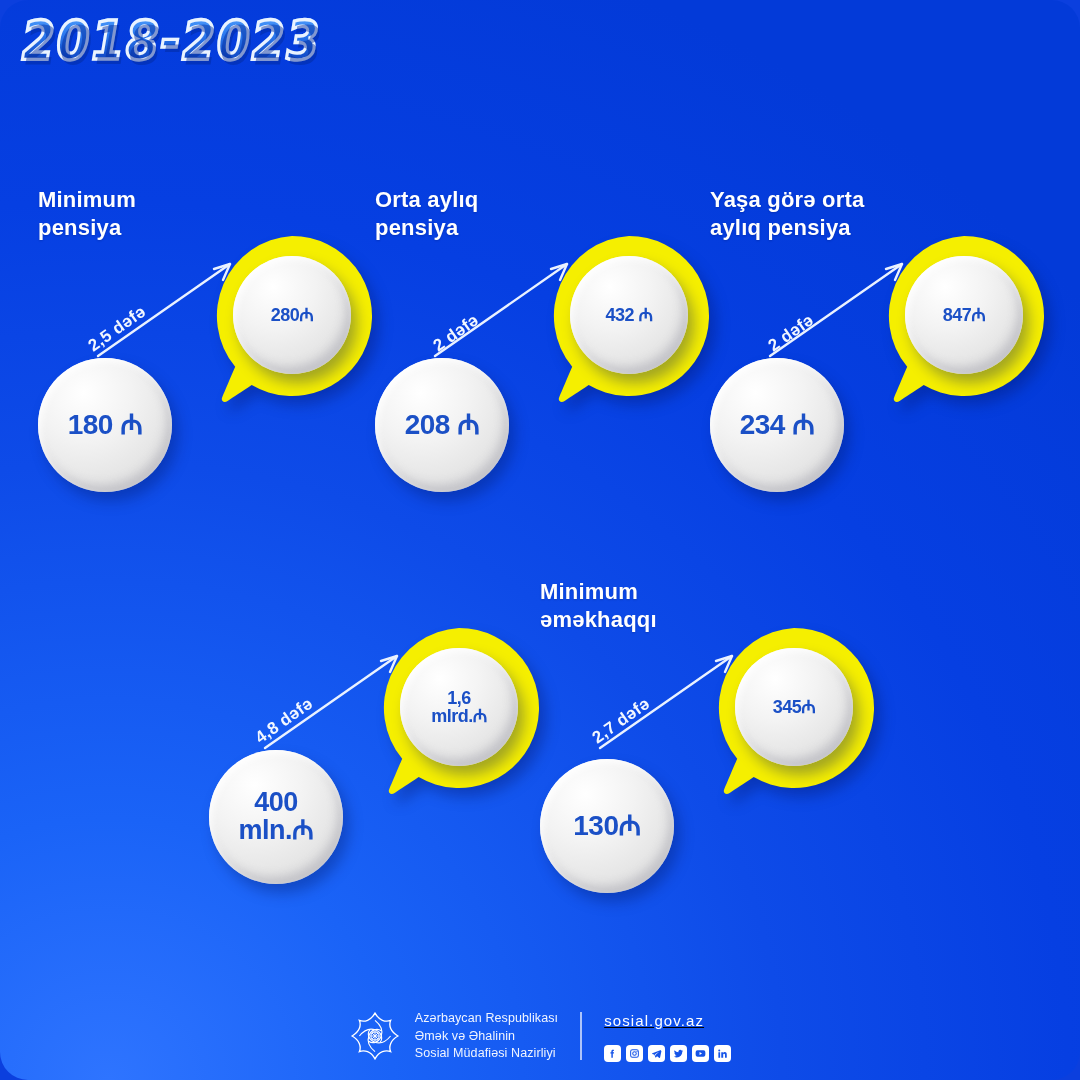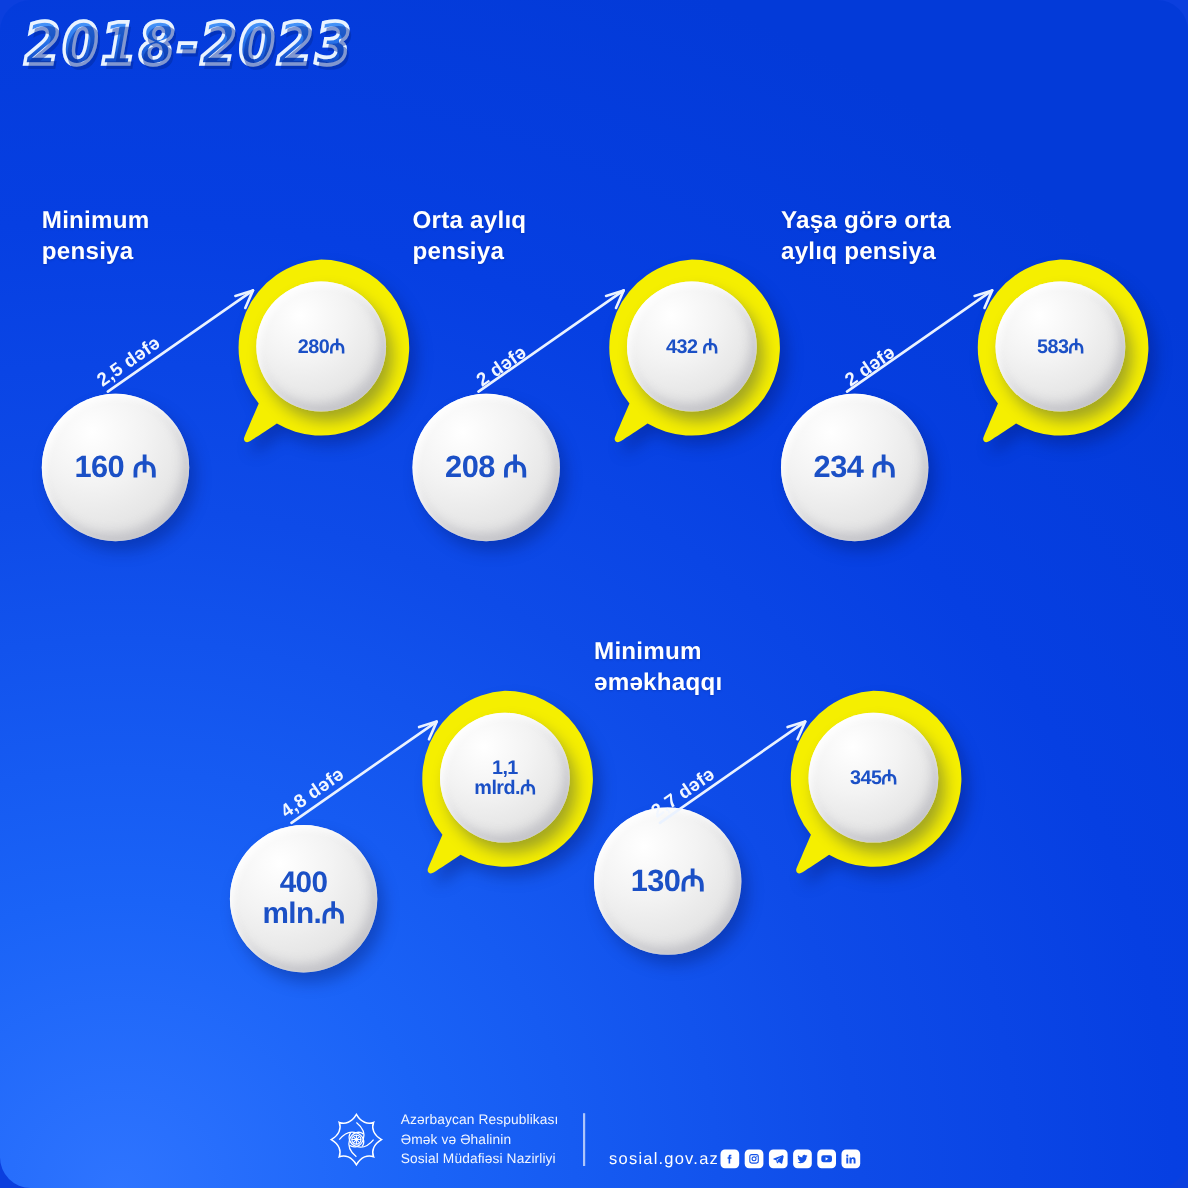--- a/index.html
+++ b/index.html
@@ -131,21 +131,21 @@
     font-weight: 400;
     white-space: pre-line;
     letter-spacing: .1px;
   }
   .vrule {
     width: 2px;
     align-self: stretch;
     background: rgba(255,255,255,.65);
     margin: 2px 8px;
   }
-  .footer-right { display: flex; flex-direction: row; gap: 1px; }
+  .footer-right { display: flex; flex-direction: column; gap: 16px; text-decoration: underline; }
   .site {
     color: #FFFFFF;
     font-size: 15px;
     letter-spacing: 1.1px;
     font-weight: 400;
   }
   .socials { display: flex; gap: 5px; }
   .soc {
     width: 17px; height: 17px;
     border-radius: 4px;
@@ -169,21 +169,21 @@
       <svg viewBox="0 0 168 176" aria-hidden="true">
         <path fill="#F5EF00" d="M84 4a80 80 0 1 1-40.3 149.1c-9.8 6.6-18.5 12.3-24.1 15.9-3.7 2.4-7 .1-5.4-3.8 2.9-6.8 8.1-19 13-30.4A80 80 0 0 1 84 4z"></path>
       </svg>
     </div>
 
     <div class="disc disc-to" style="left:195px; top:70px;">
       <span class="val">280₼</span>
     </div>
 
     <div class="disc disc-from" style="left:0px; top:172px;">
-      <span class="val">160 ₼</span>
+      <span class="val">180 ₼</span>
     </div>
 
     <div class="arrow" style="left:52px; top:60px;">
       <svg viewBox="0 0 160 120" aria-hidden="true">
         <line x1="8" y1="110" x2="140" y2="18" stroke="#EAF2FF" stroke-width="2.4" stroke-linecap="round"></line>
         <path d="M140 18 L124 23 M140 18 L133 34" stroke="#EAF2FF" stroke-width="2.4" stroke-linecap="round" fill="none"></path>
       </svg>
     </div>
     <div class="arrow-label" style="left:58px; top:150px; transform: rotate(-35deg);">2,5 dəfə</div>
   </div>
@@ -219,21 +219,21 @@
     <div class="card-title">Yaşa görə orta
 aylıq pensiya</div>
 
     <div class="blob" style="left:170px; top:46px;">
       <svg viewBox="0 0 168 176" aria-hidden="true">
         <path fill="#F5EF00" d="M84 4a80 80 0 1 1-40.3 149.1c-9.8 6.6-18.5 12.3-24.1 15.9-3.7 2.4-7 .1-5.4-3.8 2.9-6.8 8.1-19 13-30.4A80 80 0 0 1 84 4z"></path>
       </svg>
     </div>
 
     <div class="disc disc-to" style="left:195px; top:70px;">
-      <span class="val">583₼</span>
+      <span class="val">847₼</span>
     </div>
 
     <div class="disc disc-from" style="left:0px; top:172px;">
       <span class="val">234 ₼</span>
     </div>
 
     <div class="arrow" style="left:52px; top:60px;">
       <svg viewBox="0 0 160 120" aria-hidden="true">
         <line x1="8" y1="110" x2="140" y2="18" stroke="#EAF2FF" stroke-width="2.4" stroke-linecap="round"></line>
         <path d="M140 18 L124 23 M140 18 L133 34" stroke="#EAF2FF" stroke-width="2.4" stroke-linecap="round" fill="none"></path>
@@ -244,21 +244,21 @@
 
   <div class="card" style="left:205px; top:578px; width:340px; height:320px;">
 
     <div class="blob" style="left:170px; top:46px;">
       <svg viewBox="0 0 168 176" aria-hidden="true">
         <path fill="#F5EF00" d="M84 4a80 80 0 1 1-40.3 149.1c-9.8 6.6-18.5 12.3-24.1 15.9-3.7 2.4-7 .1-5.4-3.8 2.9-6.8 8.1-19 13-30.4A80 80 0 0 1 84 4z"></path>
       </svg>
     </div>
 
     <div class="disc disc-to" style="left:195px; top:70px;">
-      <span class="val">1,1
+      <span class="val">1,6
 mlrd.₼</span>
     </div>
 
     <div class="disc disc-from big" style="left:4px; top:172px;">
       <span class="val">400
 mln.₼</span>
     </div>
 
     <div class="arrow" style="left:52px; top:60px;">
       <svg viewBox="0 0 160 120" aria-hidden="true">
@@ -276,21 +276,21 @@
     <div class="blob" style="left:170px; top:46px;">
       <svg viewBox="0 0 168 176" aria-hidden="true">
         <path fill="#F5EF00" d="M84 4a80 80 0 1 1-40.3 149.1c-9.8 6.6-18.5 12.3-24.1 15.9-3.7 2.4-7 .1-5.4-3.8 2.9-6.8 8.1-19 13-30.4A80 80 0 0 1 84 4z"></path>
       </svg>
     </div>
 
     <div class="disc disc-to" style="left:195px; top:70px;">
       <span class="val">345₼</span>
     </div>
 
-    <div class="disc disc-from" style="left:0px; top:156px;">
+    <div class="disc disc-from" style="left:0px; top:181px;">
       <span class="val">130₼</span>
     </div>
 
     <div class="arrow" style="left:52px; top:60px;">
       <svg viewBox="0 0 160 120" aria-hidden="true">
         <line x1="8" y1="110" x2="140" y2="18" stroke="#EAF2FF" stroke-width="2.4" stroke-linecap="round"></line>
         <path d="M140 18 L124 23 M140 18 L133 34" stroke="#EAF2FF" stroke-width="2.4" stroke-linecap="round" fill="none"></path>
       </svg>
     </div>
     <div class="arrow-label" style="left:60px; top:150px; transform: rotate(-35deg);">2,7 dəfə</div>

